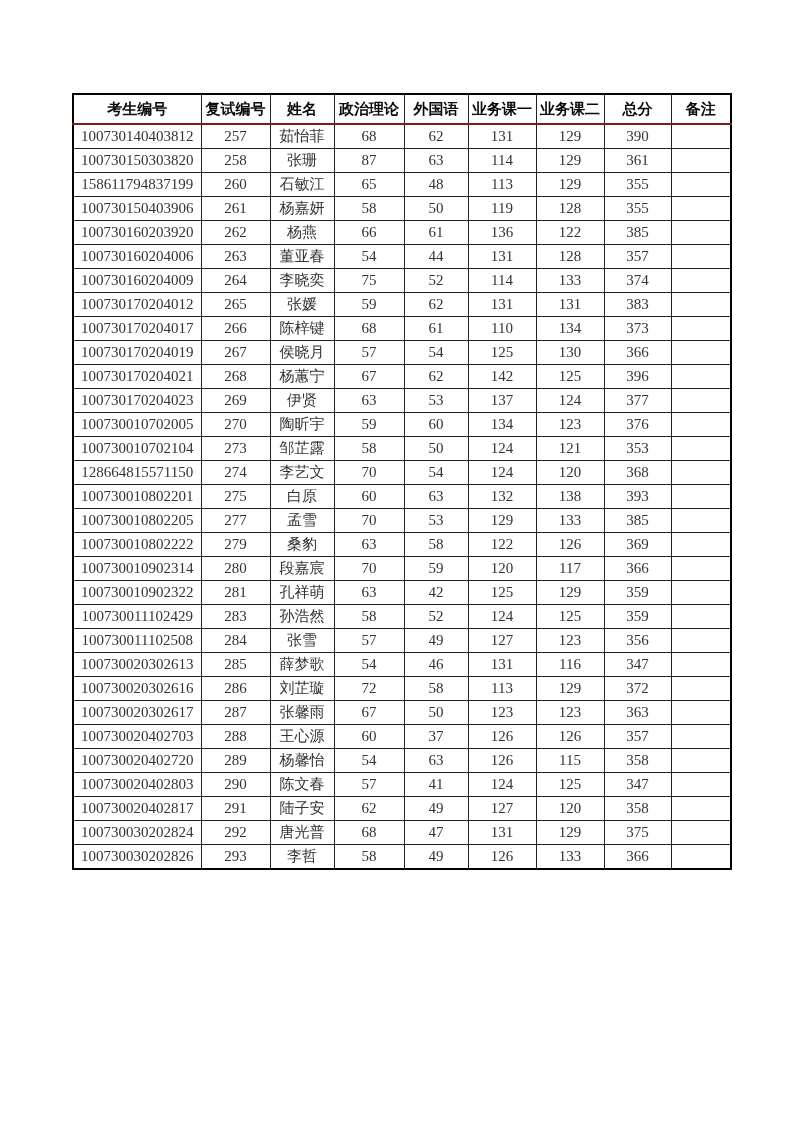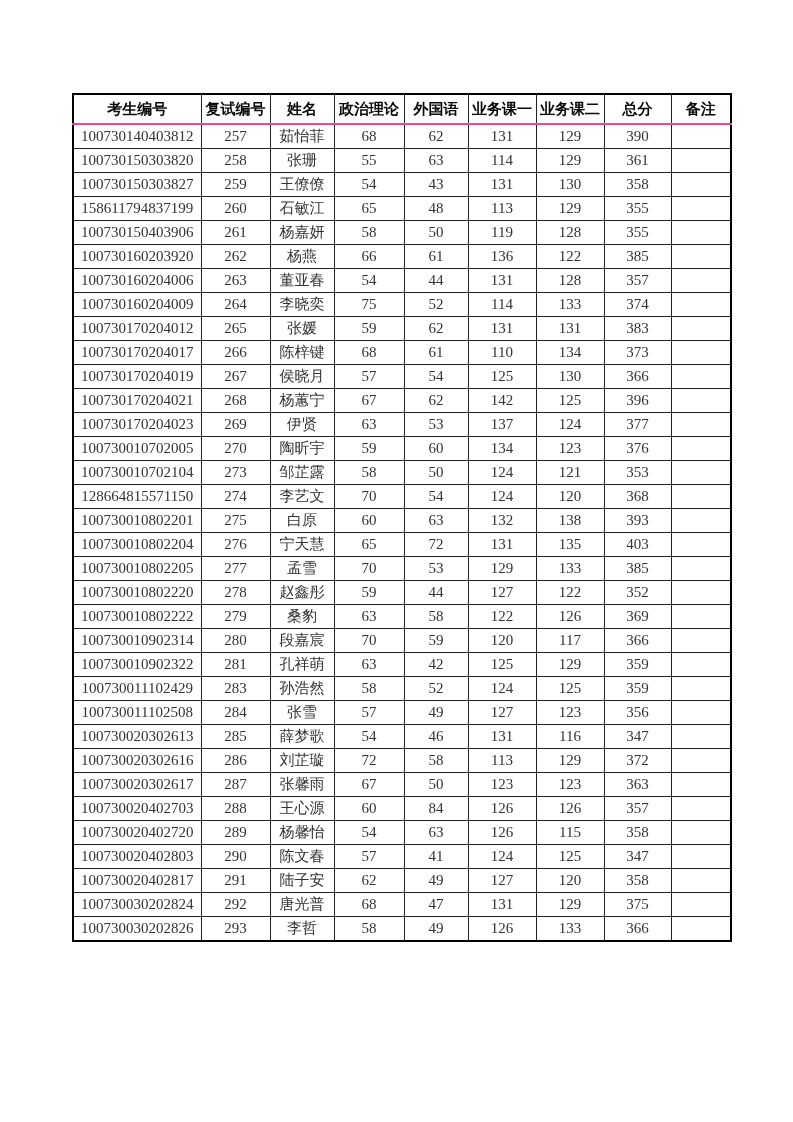--- a/index.html
+++ b/index.html
@@ -32,21 +32,21 @@
     padding: 0 2px;
     overflow: hidden;
     white-space: nowrap;
   }
   table.score-table thead th {
     font-family: "Liberation Sans", "DejaVu Sans", sans-serif;
     font-weight: bold;
     font-size: 15px;
     color: #0a0a0a;
     height: 28px;
-    border-bottom: 2px solid #ec4899;
+    border-bottom: 2px solid #7f1d1d;
   }
   table.score-table tbody td {
     font-size: 15px;
     color: #333333;
     height: 23px;
     font-family: "Liberation Serif", "DejaVu Serif", serif;
   }
   col.c-candidate { width: 128px; }
   col.c-retest    { width: 69px; }
   col.c-name      { width: 64px; }
@@ -95,36 +95,25 @@
           <td>62</td>
           <td>131</td>
           <td>129</td>
           <td>390</td>
           <td></td>
         </tr>
         <tr>
           <td>100730150303820</td>
           <td>258</td>
           <td>张珊</td>
-          <td>55</td>
+          <td>87</td>
           <td>63</td>
           <td>114</td>
           <td>129</td>
           <td>361</td>
-          <td></td>
-        </tr>
-        <tr>
-          <td>100730150303827</td>
-          <td>259</td>
-          <td>王僚僚</td>
-          <td>54</td>
-          <td>43</td>
-          <td>131</td>
-          <td>130</td>
-          <td>358</td>
           <td></td>
         </tr>
         <tr>
           <td>158611794837199</td>
           <td>260</td>
           <td>石敏江</td>
           <td>65</td>
           <td>48</td>
           <td>113</td>
           <td>129</td>
@@ -268,50 +257,28 @@
           <td>275</td>
           <td>白原</td>
           <td>60</td>
           <td>63</td>
           <td>132</td>
           <td>138</td>
           <td>393</td>
           <td></td>
         </tr>
         <tr>
-          <td>100730010802204</td>
-          <td>276</td>
-          <td>宁天慧</td>
-          <td>65</td>
-          <td>72</td>
-          <td>131</td>
-          <td>135</td>
-          <td>403</td>
-          <td></td>
-        </tr>
-        <tr>
           <td>100730010802205</td>
           <td>277</td>
           <td>孟雪</td>
           <td>70</td>
           <td>53</td>
           <td>129</td>
           <td>133</td>
           <td>385</td>
-          <td></td>
-        </tr>
-        <tr>
-          <td>100730010802220</td>
-          <td>278</td>
-          <td>赵鑫彤</td>
-          <td>59</td>
-          <td>44</td>
-          <td>127</td>
-          <td>122</td>
-          <td>352</td>
           <td></td>
         </tr>
         <tr>
           <td>100730010802222</td>
           <td>279</td>
           <td>桑豹</td>
           <td>63</td>
           <td>58</td>
           <td>122</td>
           <td>126</td>
@@ -393,21 +360,21 @@
           <td>123</td>
           <td>123</td>
           <td>363</td>
           <td></td>
         </tr>
         <tr>
           <td>100730020402703</td>
           <td>288</td>
           <td>王心源</td>
           <td>60</td>
-          <td>84</td>
+          <td>37</td>
           <td>126</td>
           <td>126</td>
           <td>357</td>
           <td></td>
         </tr>
         <tr>
           <td>100730020402720</td>
           <td>289</td>
           <td>杨馨怡</td>
           <td>54</td>

